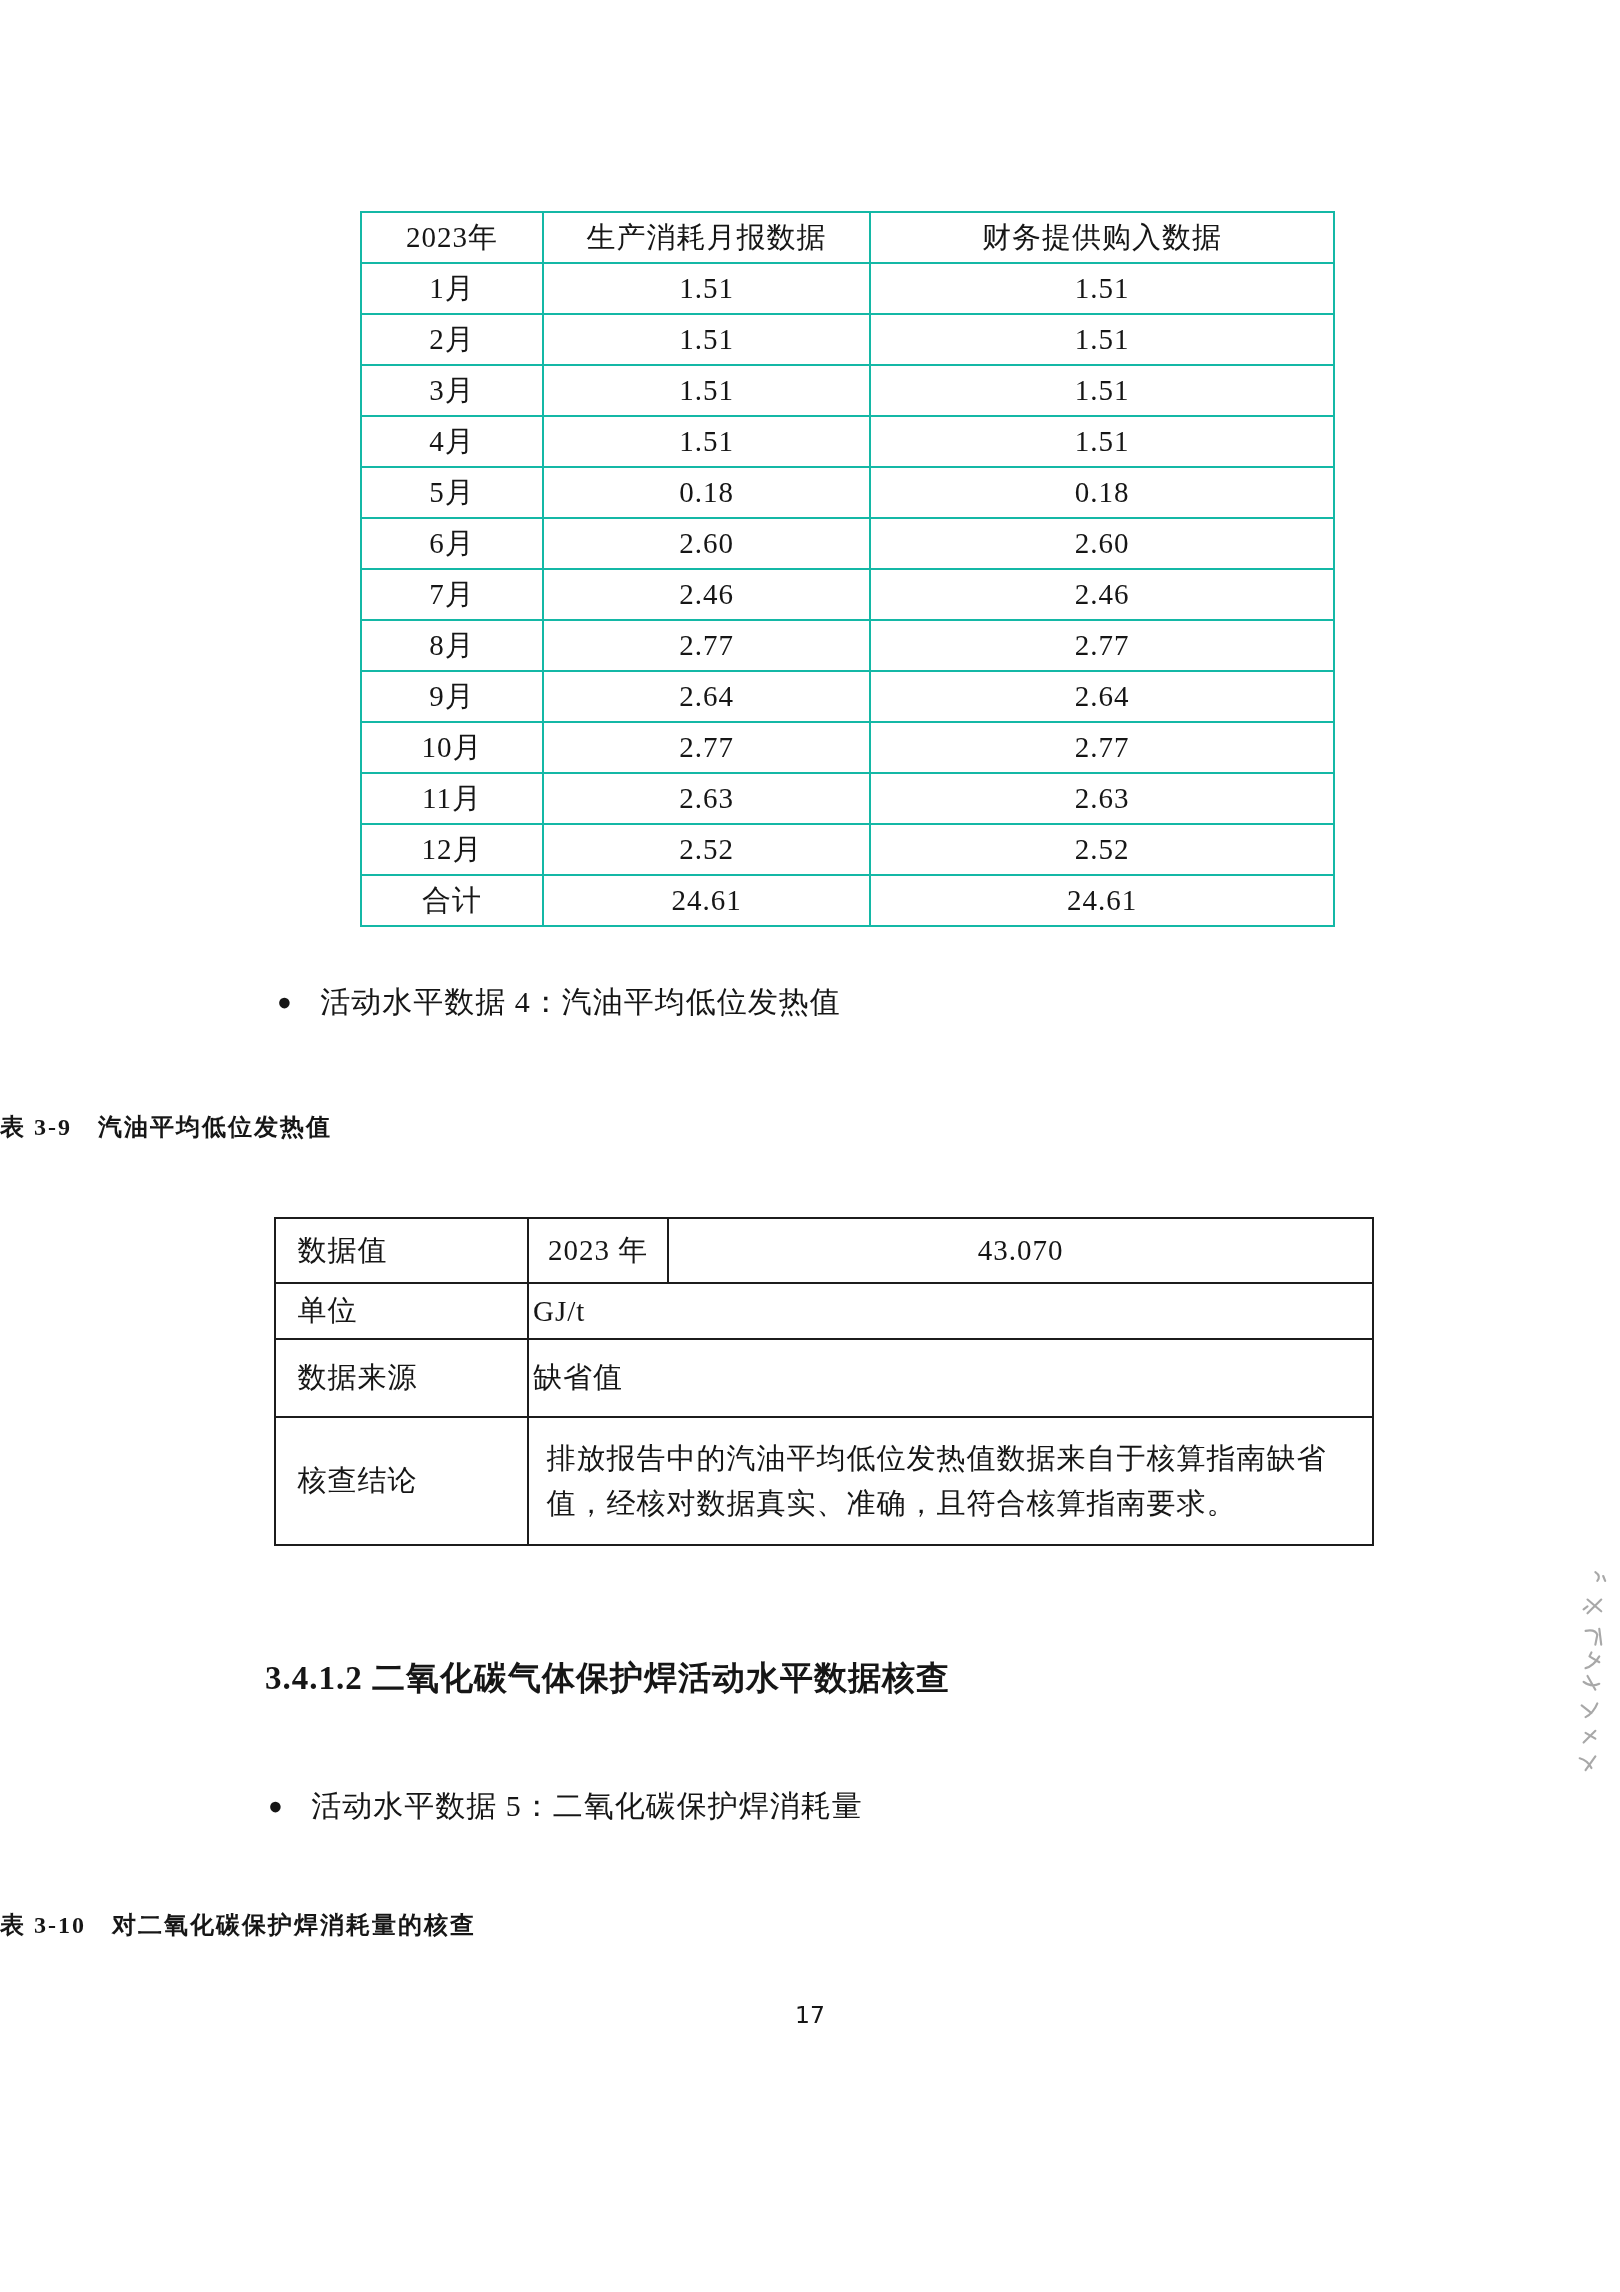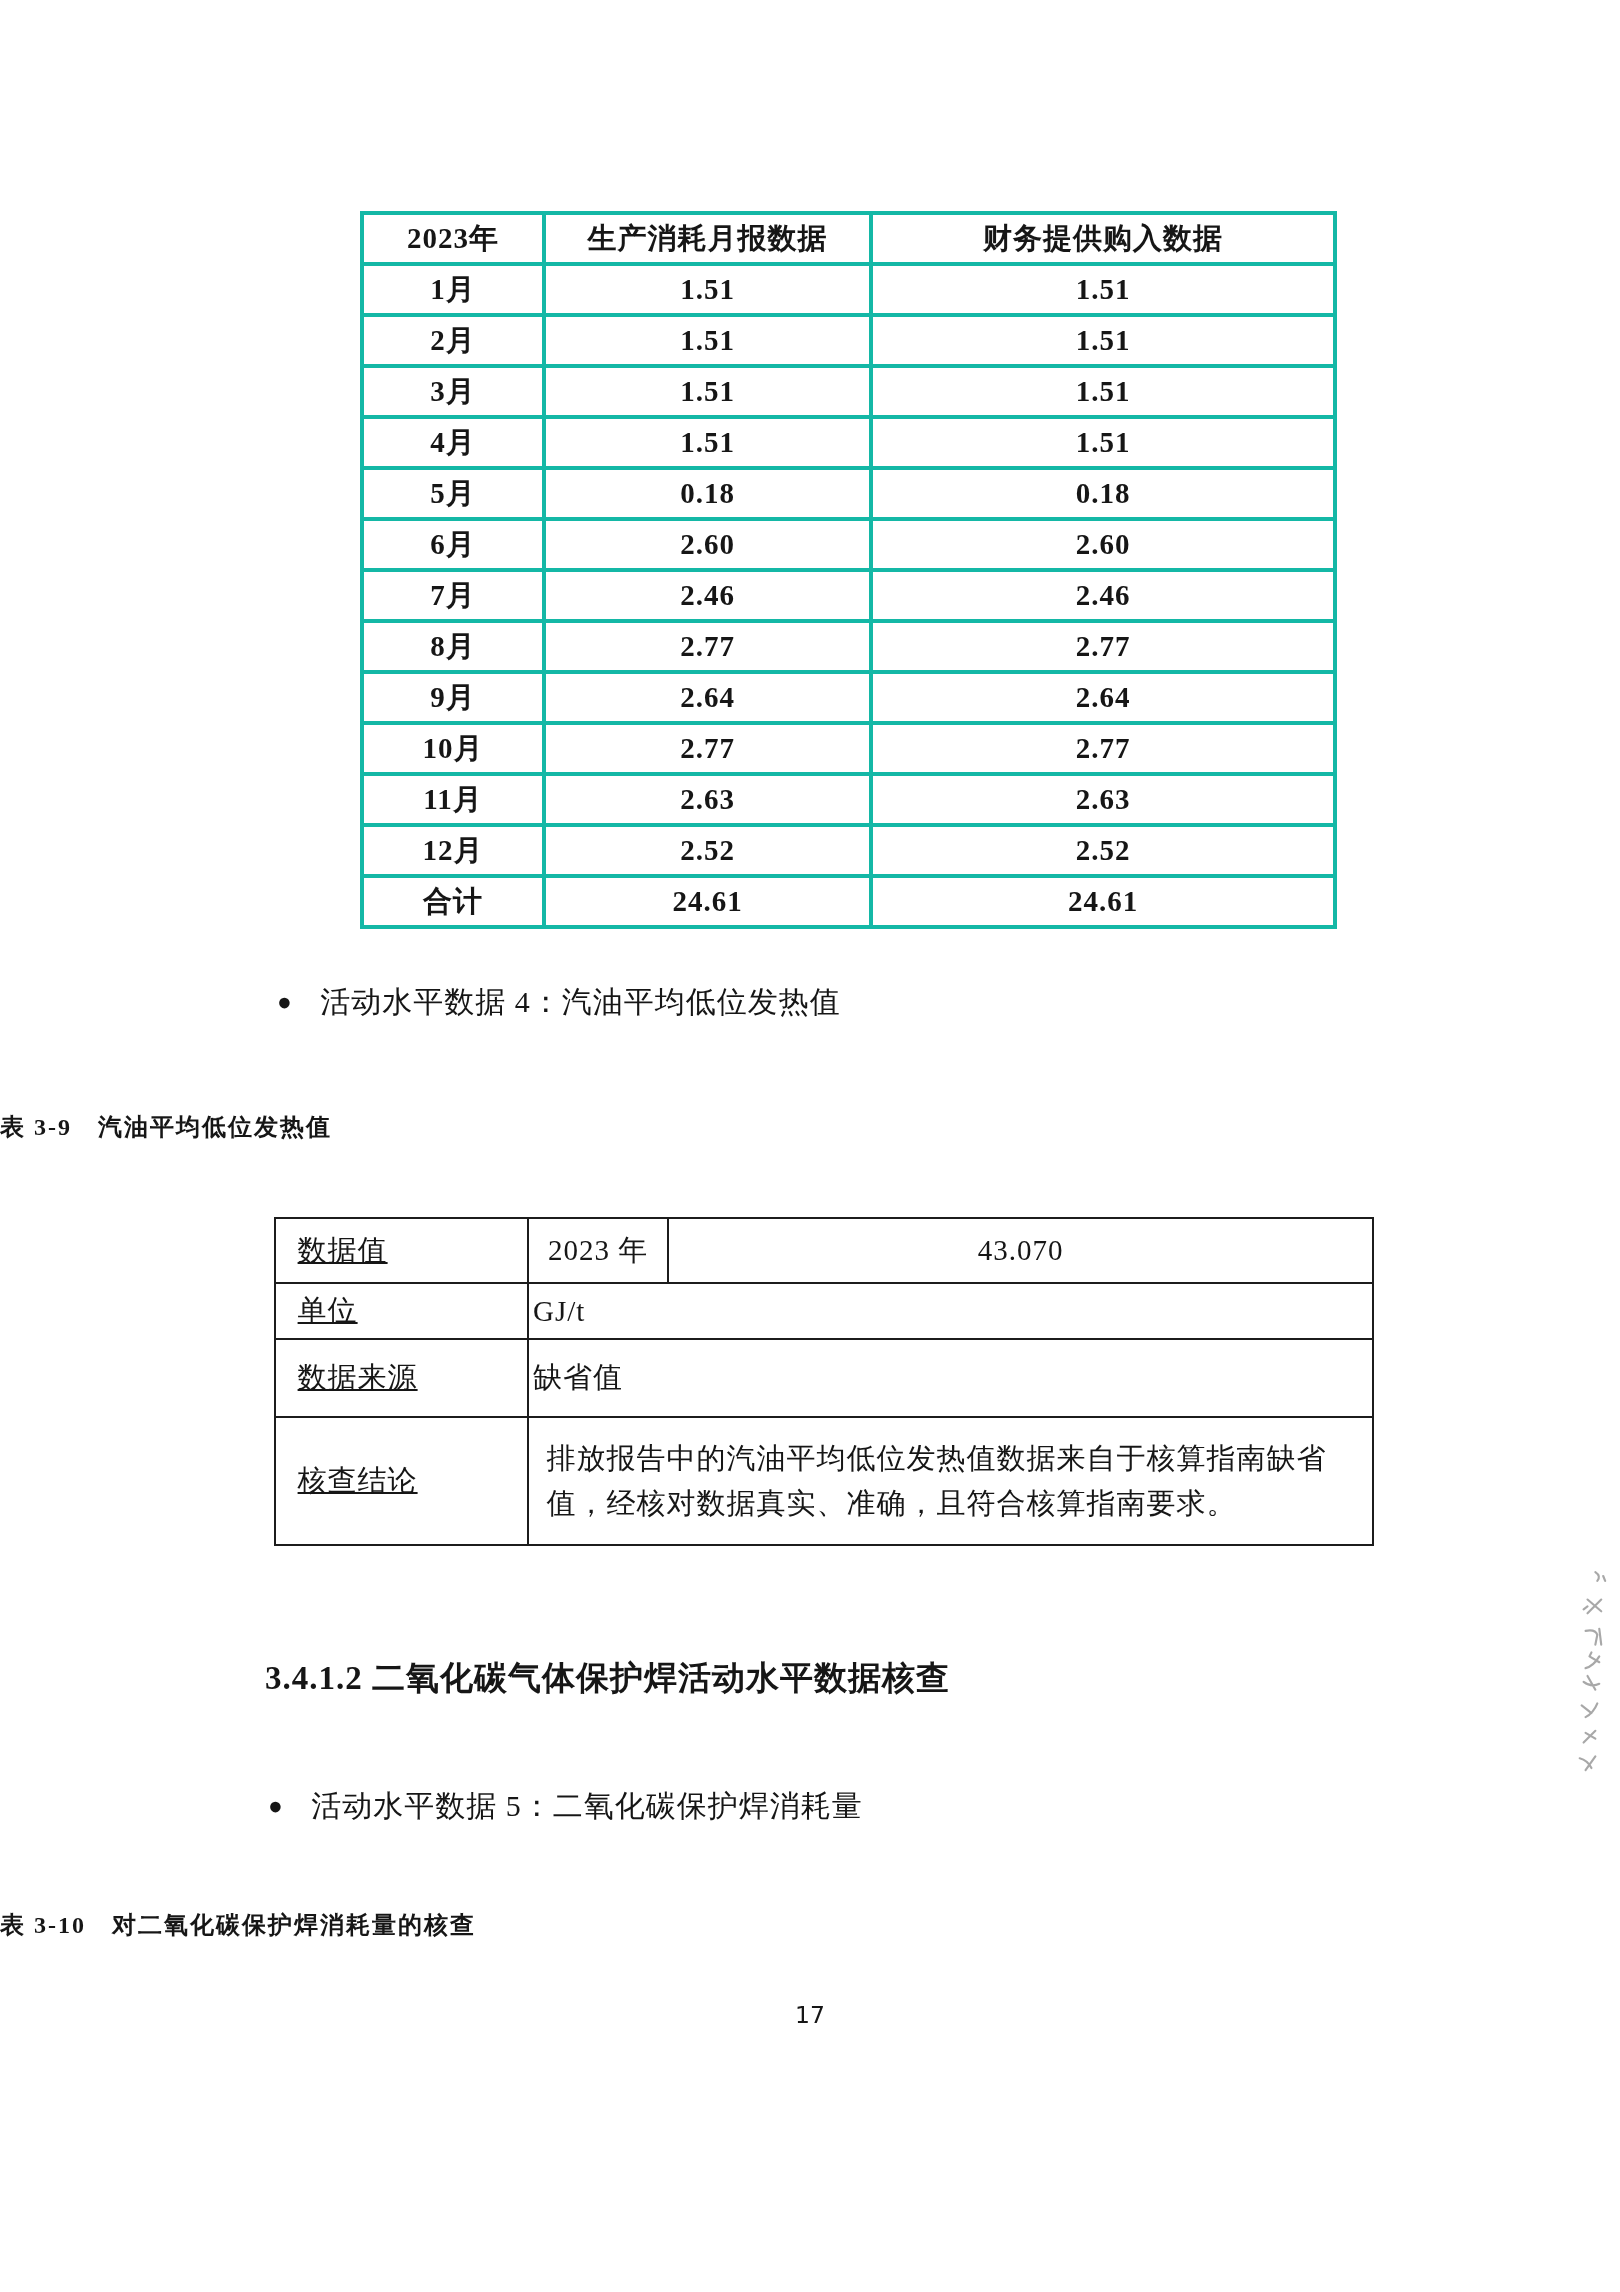--- a/index.html
+++ b/index.html
@@ -13,42 +13,42 @@
     color:#161616;
     overflow:hidden;
   }
 
   
   .monthly-table {
     position:absolute; left:360px; top:211px;
     border-collapse:collapse; table-layout:fixed;
   }
   .monthly-table th, .monthly-table td {
-    border:4px solid #14b8a6;
+    border:2px solid #14b8a6;
     height:51px;
     text-align:center;
     vertical-align:middle;
     font-size:29px;
-    font-weight:bold;
+    font-weight:normal;
     letter-spacing:1px;
   }
 
   
   .detail-table {
     position:absolute; left:274px; top:1217px;
     border-collapse:collapse; table-layout:fixed;
   }
   .detail-table td {
     border:2px solid #1c1c1c;
     font-size:29px;
     vertical-align:middle;
     padding:5.9px 13.7px;
     letter-spacing:1px;
   }
-  .detail-table td.label { text-align:left; padding-left:21.6px;text-decoration:underline; }
+  .detail-table td.label { text-align:left; padding-left:21.6px; }
   .detail-table td.year  { text-align:center; padding:5.9px 3.9px; }
   .detail-table td.value { text-align:center; }
   .detail-table td.span  { text-align:left; padding-left:4px;border-radius:20px; }
   .detail-table td.conclusion {
     text-align:left; padding:13.7px 19.6px 13.7px 17.6px;
     line-height:1.55;
   }
 
   
   .bullet-line {

